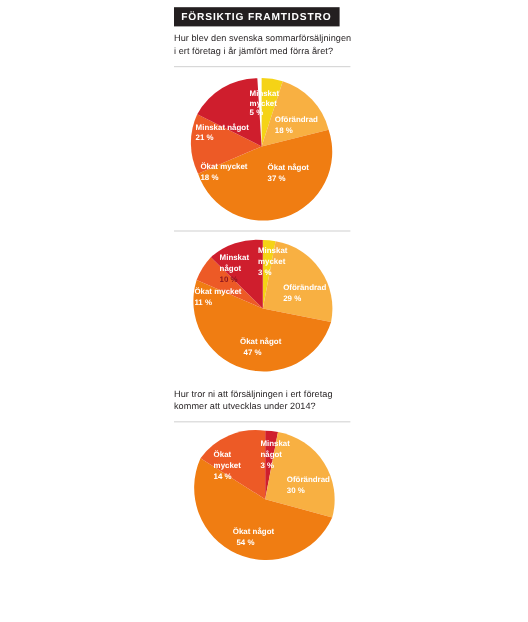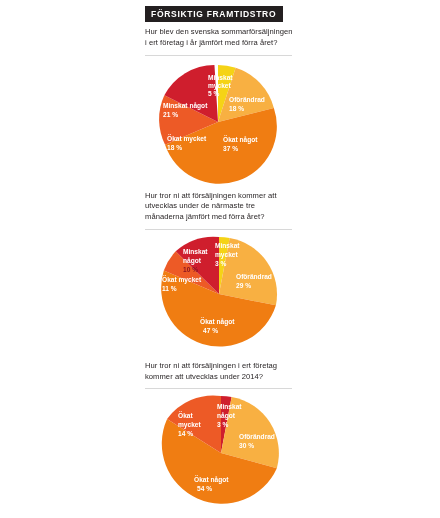--- a/index.html
+++ b/index.html
@@ -106,21 +106,20 @@
           <text class="slice-label lab-light" x="22" y="83">Ökat mycket</text>
           <text class="slice-label lab-light" x="22" y="92">18 %</text>
 
           <text class="slice-label lab-light" x="18" y="50">Minskat något</text>
           <text class="slice-label lab-light" x="18" y="59">21 %</text>
         </svg>
       </div>
     </div>
 
     <div class="block">
-      <div class="question">Hur tror ni att försäljningen kommer att utvecklas under de närmaste tre månaderna jämfört med förra året?</div>
       <div class="rule"></div>
 
       <div class="chart-wrap">
         <svg class="pie" width="150" height="126" viewBox="0 0 150 126">
 
           <path fill="#f5d316" d="M 74 62 L 74 5 A 57 57 0 0 1 84.65 6.00 Z"></path>
 
           <path fill="#f8b042" d="M 74 62 L 84.65 6.00 A 57 57 0 0 1 130.91 73.37 Z"></path>
 
           <path fill="#f07d12" d="M 74 62 L 130.91 73.37 A 57 57 0 0 1 18.81 38.38 Z"></path>

